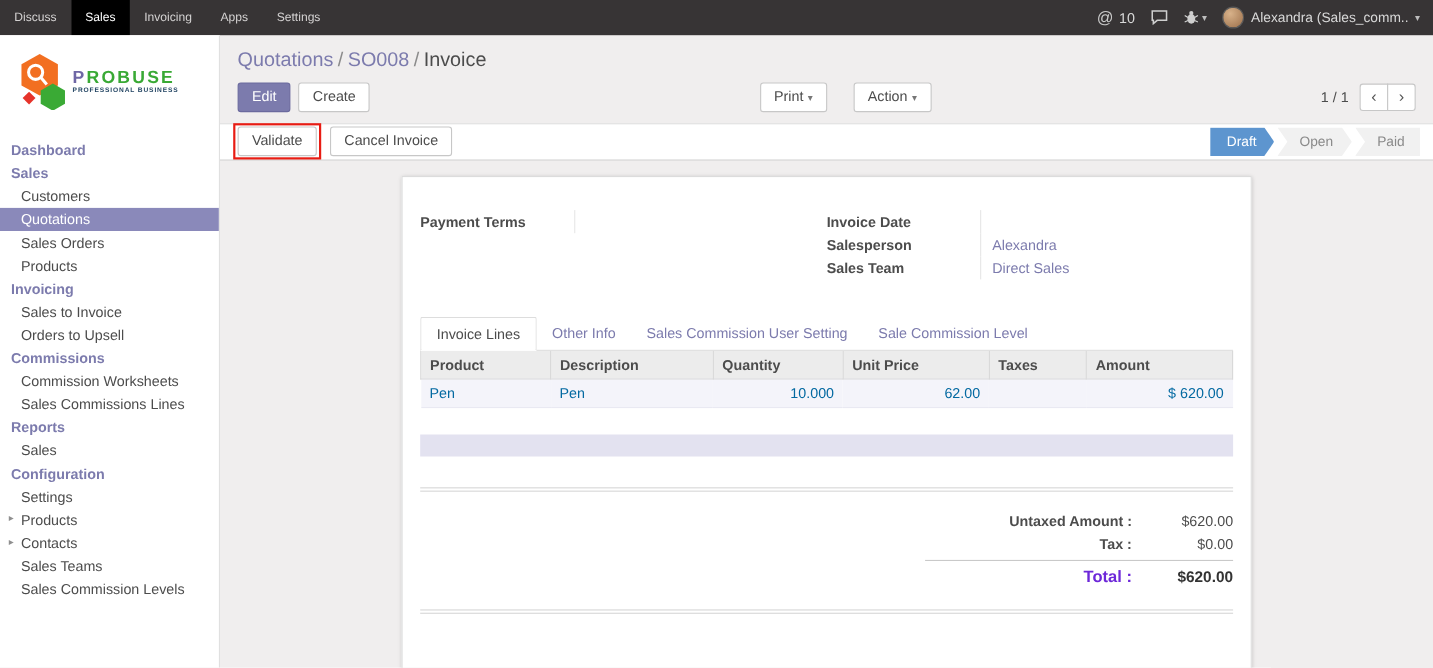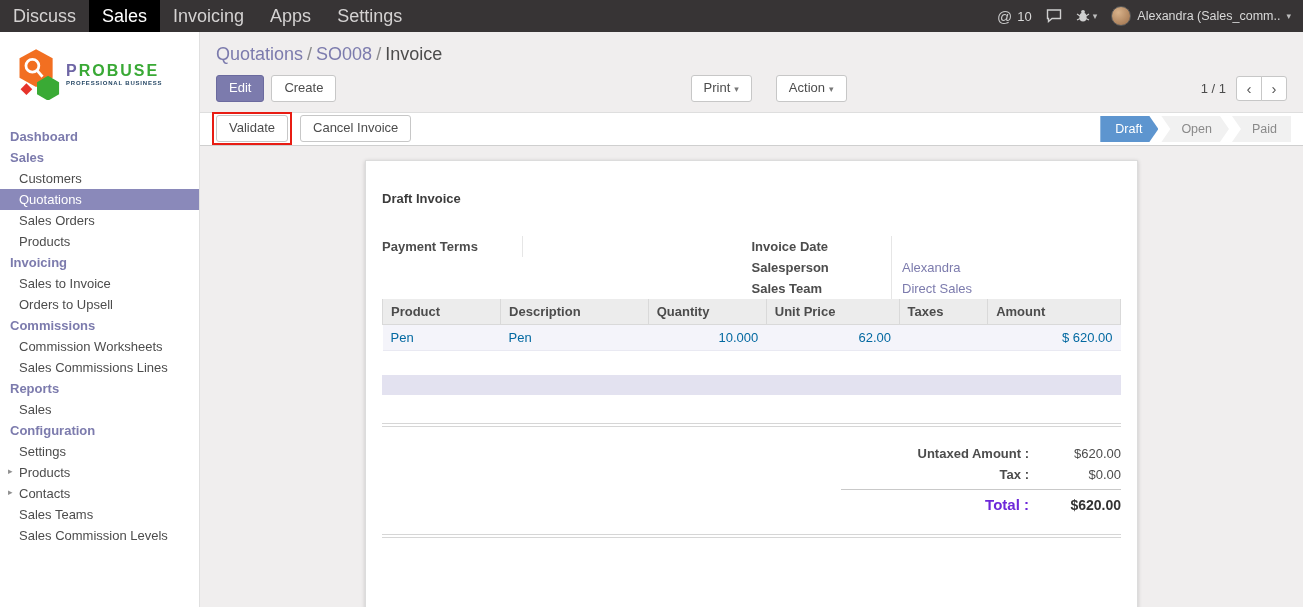--- a/index.html
+++ b/index.html
@@ -2,21 +2,21 @@
 <html><head>
 <meta charset="utf-8">
 <style>
   * { margin:0; padding:0; box-sizing:border-box; }
   html,body { width:1303px; height:607px; overflow:hidden; }
   body { font-family:"Liberation Sans",sans-serif; font-size:13px; color:#4c4c4c; background:#f0eeee; }
 
   
   .topbar { height:32px; background:#373435; display:flex; justify-content:space-between; align-items:stretch; }
   .menus { display:flex; }
-  .menu-item { padding:0 13px; display:flex; align-items:center; color:#d4d2d2; font-size:18px; cursor:pointer; }
+  .menu-item { padding:0 13px; display:flex; align-items:center; color:#d4d2d2; font-size:11px; cursor:pointer; }
   .menu-item.active { background:#000; color:#fff; }
   .topbar-right { display:flex; align-items:center; gap:14px; padding-right:12px; color:#d8d8d8; }
   .activities { display:flex; align-items:center; gap:5px; font-size:13px; }
   .activities .at { font-size:15px; color:#c9c9c9; }
   .tb-icon { display:flex; align-items:center; gap:3px; cursor:pointer; }
   .caret { font-size:9px; color:#bdbdbd; }
   .avatar { width:20px; height:20px; border-radius:50%; background:radial-gradient(circle at 35% 30%, #d8b28a, #9c6f4a); border:1px solid #5a5a5a; }
   .user-menu { display:flex; align-items:center; gap:6px; cursor:pointer; font-size:12.5px; }
 
   
@@ -220,21 +220,20 @@
       </div>
       <div class="pills">
         <div class="pill first active">Draft</div>
         <div class="pill mid">Open</div>
         <div class="pill last">Paid</div>
       </div>
     </div>
 
     <div class="sheet-wrap">
       <div class="sheet">
-        <div class="sheet-title">Draft Invoice</div>
 
         <div class="field-groups">
           <table class="fgroup">
             <tbody>
             <tr>
               <td class="flabel">Payment Terms</td>
               <td class="fvalue empty"></td>
             </tr>
           </tbody>
             </table>
@@ -249,20 +248,26 @@
               <td class="fvalue">Alexandra</td>
             </tr>
             <tr>
               <td class="flabel">Sales Team</td>
               <td class="fvalue">Direct Sales</td>
             </tr>
           </tbody>
             </table>
         </div>
 
+        <div class="tabs">
+          <div class="tab active">Invoice Lines</div>
+          <div class="tab">Other Info</div>
+          <div class="tab">Sales Commission User Setting</div>
+          <div class="tab">Sale Commission Level</div>
+        </div>
 
         <table class="lines">
           <thead>
             <tr>
               <th class="col-product">Product</th>
               <th class="col-desc">Description</th>
               <th class="col-qty">Quantity</th>
               <th class="col-price">Unit Price</th>
               <th class="col-tax">Taxes</th>
               <th class="col-amount">Amount</th>

